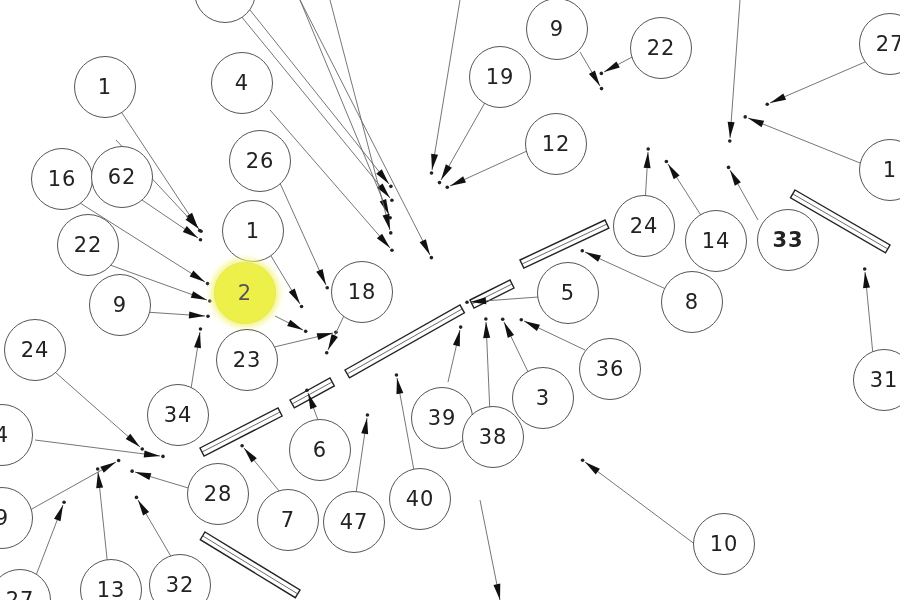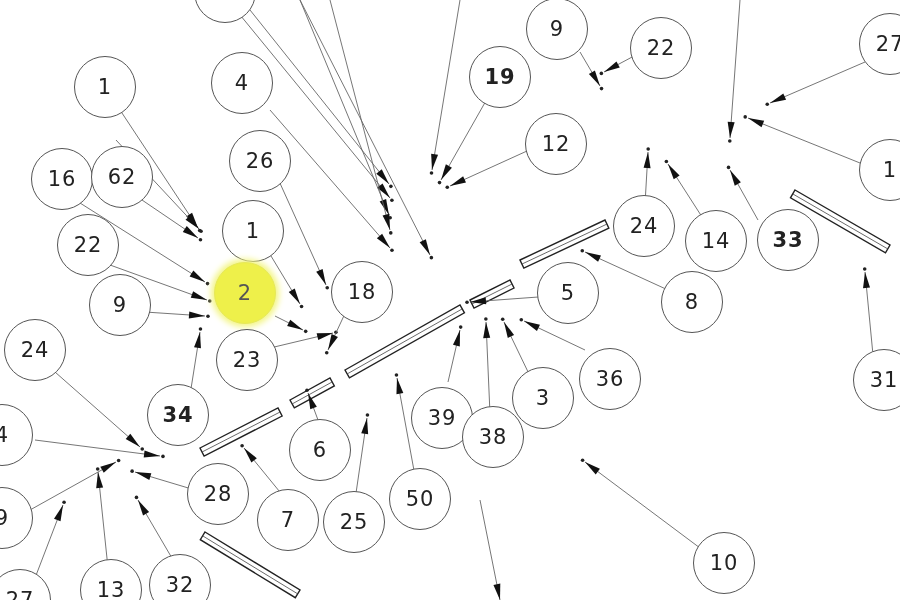--- a/index.html
+++ b/index.html
@@ -294,42 +294,42 @@
       <div class="bubble" style="left: 229px; top: 130px;">26</div>
       <div class="bubble" style="left: 31px; top: 148px;">16</div>
       <div class="bubble" style="left: 91px; top: 146px;">62</div>
       <div class="bubble" style="left: 222px; top: 200px;">1</div>
       <div class="bubble" style="left: 57px; top: 214px;">22</div>
       <div class="bubble hl" style="left: 214px; top: 262px;">2</div>
       <div class="bubble" style="left: 89px; top: 274px;">9</div>
       <div class="bubble" style="left: 331px; top: 261px;">18</div>
       <div class="bubble" style="left: 216px; top: 329px; text-align: right;">23</div>
       <div class="bubble" style="left: 4px; top: 319px;">24</div>
-      <div class="bubble" style="left: 147px; top: 384px; font-weight: bold;">34</div>
+      <div class="bubble" style="left: 147px; top: 384px;">34</div>
       <div class="bubble" style="left: -29px; top: 404px;">4</div>
       <div class="bubble" style="left: -29px; top: 487px;">9</div>
       <div class="bubble" style="left: 187px; top: 463px;">28</div>
       <div class="bubble" style="left: 257px; top: 489px;">7</div>
       <div class="bubble" style="left: 289px; top: 419px;">6</div>
-      <div class="bubble" style="left: 323px; top: 491px;">25</div>
-      <div class="bubble" style="left: 389px; top: 468px;">50</div>
+      <div class="bubble" style="left: 323px; top: 491px;">47</div>
+      <div class="bubble" style="left: 389px; top: 468px;">40</div>
       <div class="bubble" style="left: 411px; top: 387px;">39</div>
       <div class="bubble" style="left: 462px; top: 406px;">38</div>
       <div class="bubble" style="left: 512px; top: 367px;">3</div>
-      <div class="bubble" style="left: 579px; top: 348px;">36</div>
+      <div class="bubble" style="left: 579px; top: 338px;">36</div>
       <div class="bubble" style="left: 537px; top: 262px;">5</div>
       <div class="bubble" style="left: 661px; top: 271px;">8</div>
-      <div class="bubble" style="left: 469px; top: 46px; font-weight: bold;">19</div>
+      <div class="bubble" style="left: 469px; top: 46px;">19</div>
       <div class="bubble" style="left: 525px; top: 113px;">12</div>
       <div class="bubble" style="left: 526px; top: -2px;">9</div>
       <div class="bubble" style="left: 630px; top: 17px;">22</div>
       <div class="bubble" style="left: 613px; top: 195px;">24</div>
       <div class="bubble" style="left: 685px; top: 210px;">14</div>
       <div class="bubble" style="left: 757px; top: 209px; font-weight: bold;">33</div>
       <div class="bubble" style="left: 859px; top: 13px;">27</div>
       <div class="bubble" style="left: 859px; top: 139px;">1</div>
       <div class="bubble" style="left: 853px; top: 349px;">31</div>
-      <div class="bubble" style="left: 693px; top: 532px;">10</div>
+      <div class="bubble" style="left: 693px; top: 513px;">10</div>
       <div class="bubble" style="left: -11px; top: 569px;">27</div>
       <div class="bubble" style="left: 80px; top: 559px;">13</div>
       <div class="bubble" style="left: 149px; top: 554px;">32</div>
     </div>
 </div>
 
 </body></html>

